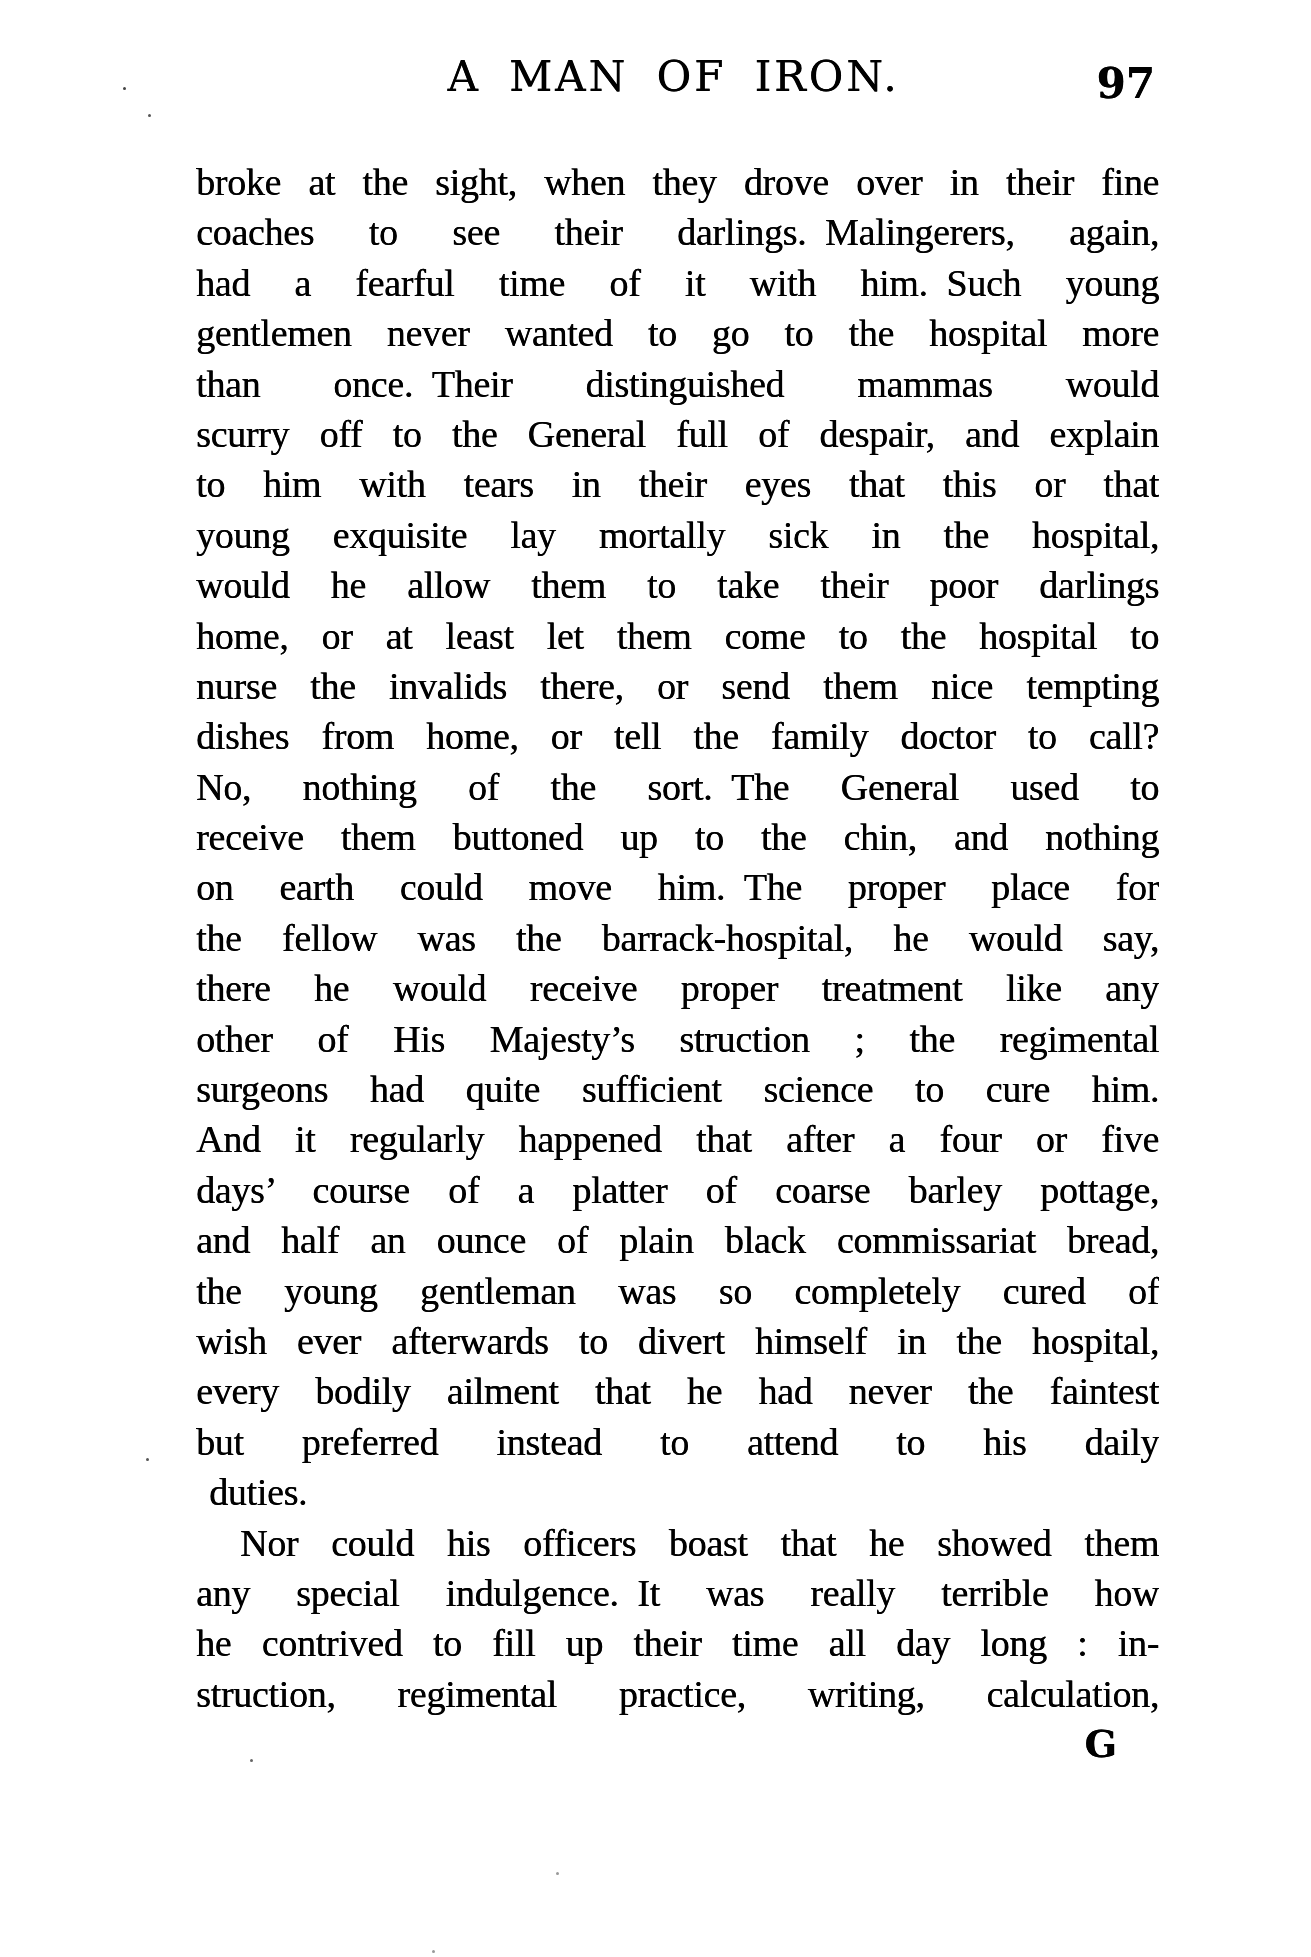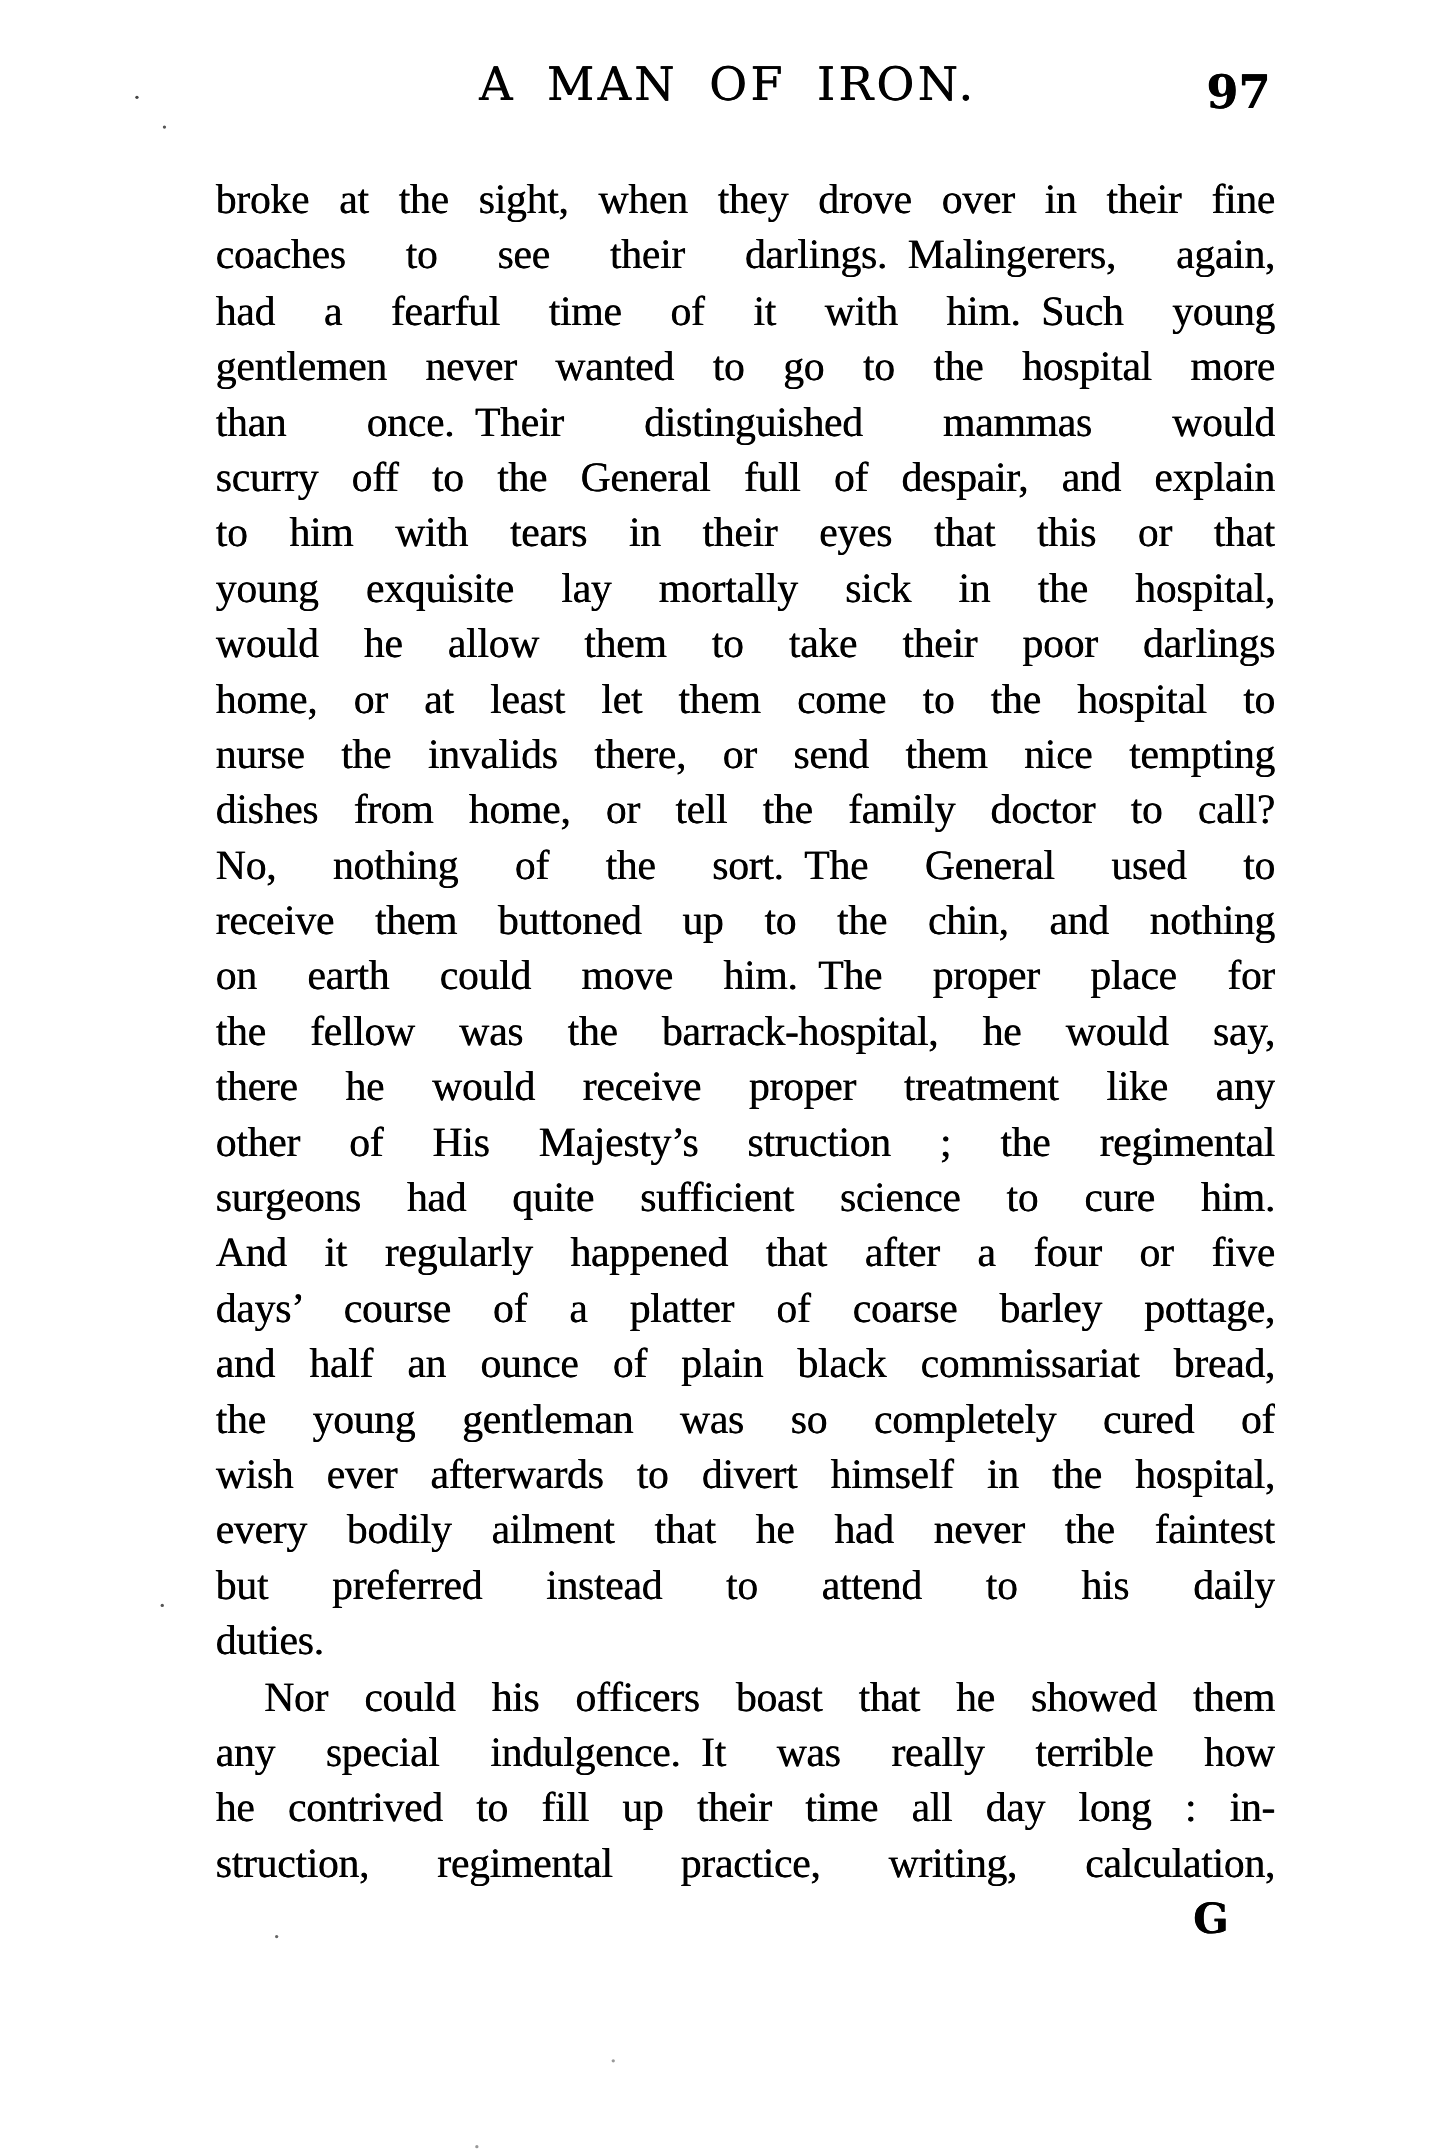--- a/index.html
+++ b/index.html
@@ -7,21 +7,21 @@
     position:relative;
     width:1311px;
     height:1957px;
     background:#ffffff;
     overflow:hidden;
     font-family:"DejaVu Serif", serif;
     color:#000;
   }
   .running-header{
     position:absolute;
-    left:180px;
+    left:192px;
     top:56px;
     width:963px;
     text-align:center;
     font-size:42px;
     line-height:42px;
     letter-spacing:3px;
     word-spacing:12px;
     font-weight:normal;
     text-shadow:0.4px 0 0 currentColor;
     white-space:nowrap;
@@ -48,20 +48,21 @@
   }
   .line{
     height:50.4px;
     overflow:hidden;
     text-align:justify;
     text-align-last:justify;
     white-space:normal;
   }
   .line.para-end{
     text-align-last:left;
+    margin-left:13px;
   }
   .line.indent{
     text-indent:44px;
   }
   .signature-line{
     position:absolute;
     left:192px;
     top:1719px;
     width:963px;
     box-sizing:border-box;

